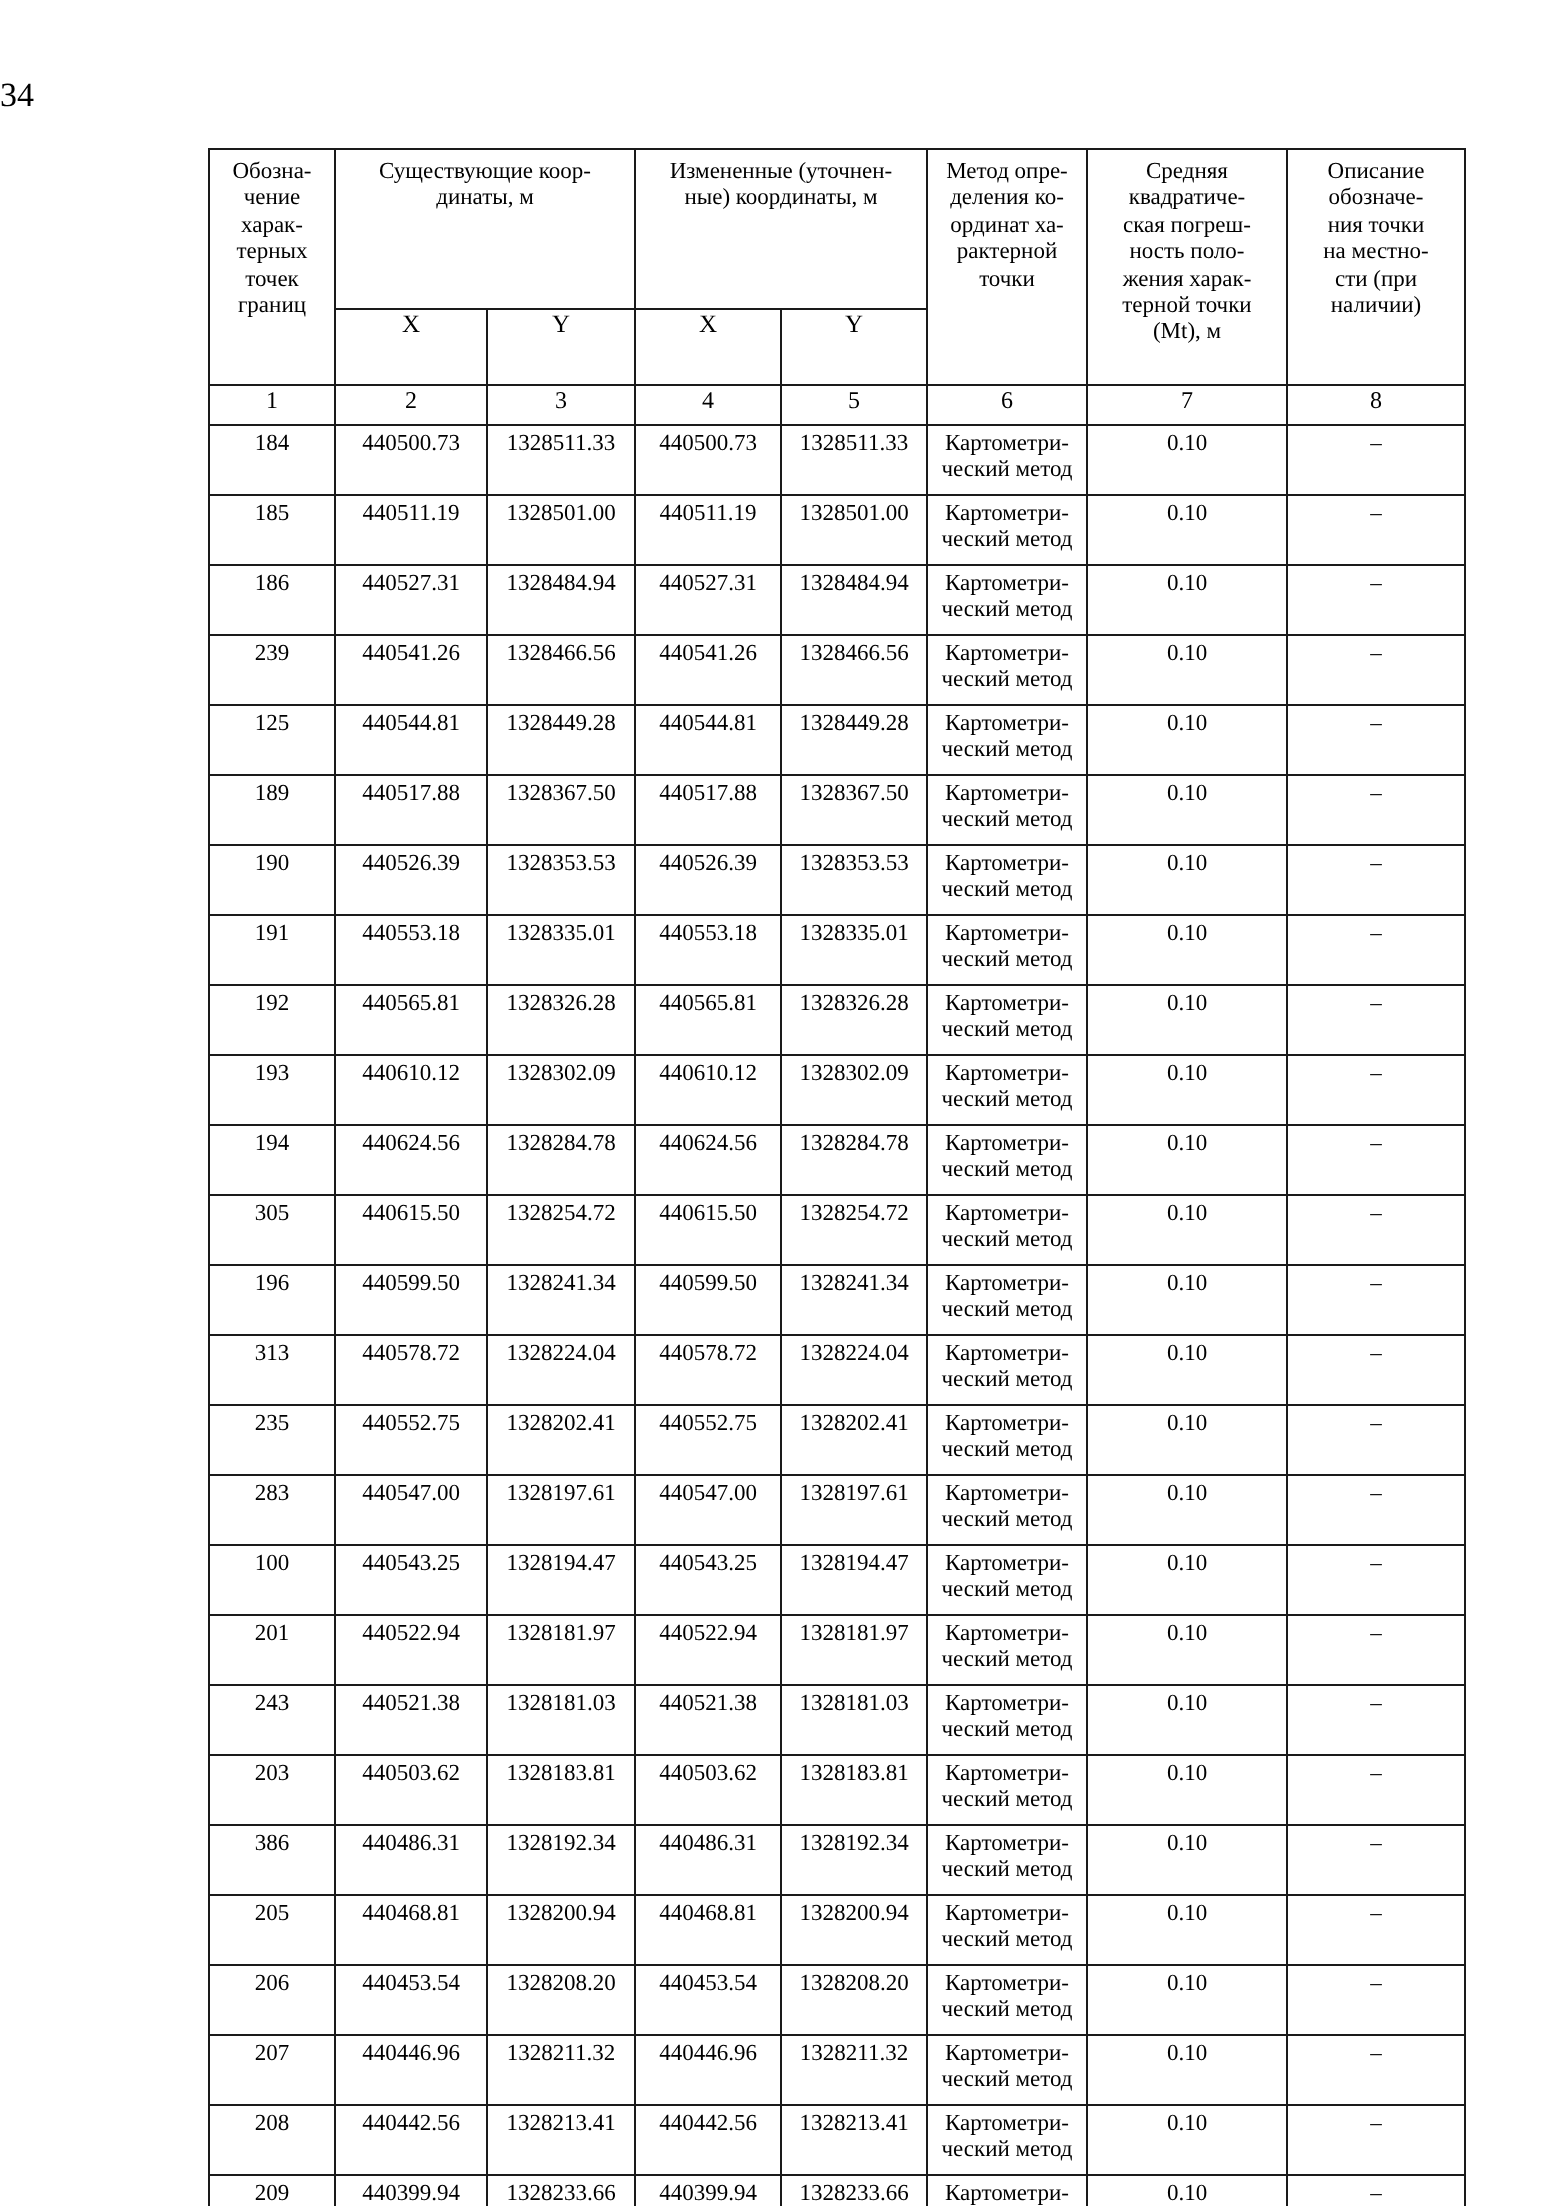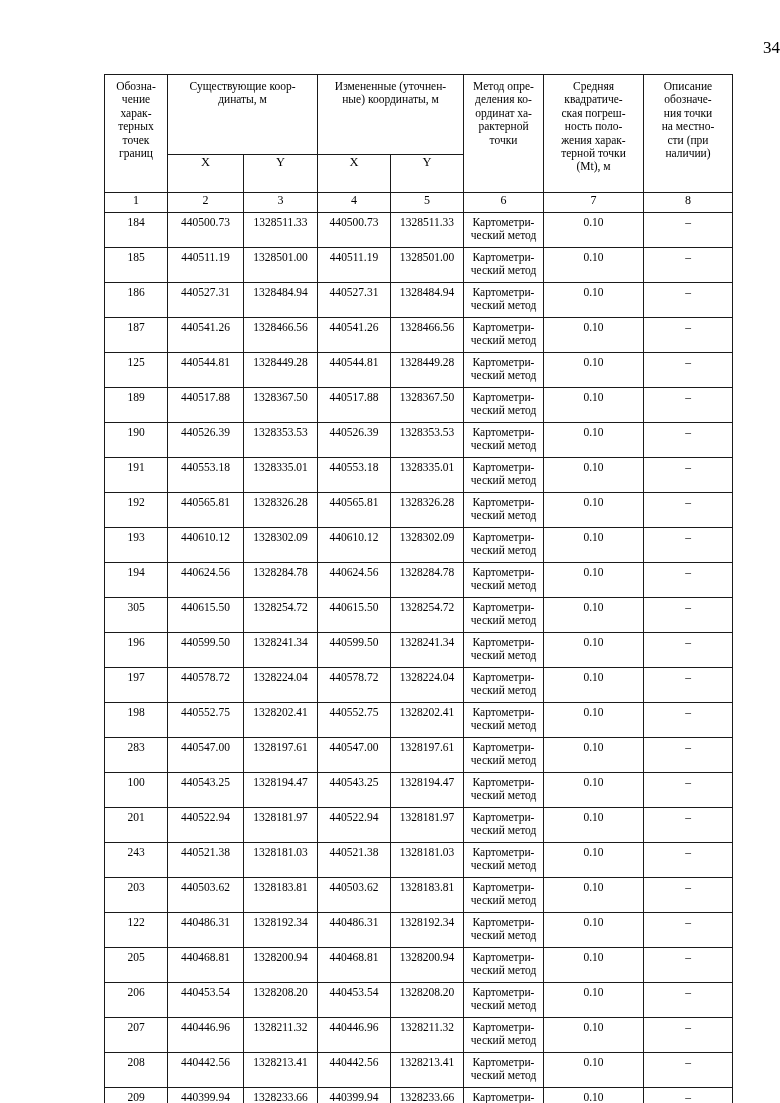--- a/index.html
+++ b/index.html
@@ -19,21 +19,21 @@
     width: 780px;
     height: 1103px;
     position: relative;
     box-sizing: border-box;
   }
   .page-number {
     position: absolute;
     top: 38px;
     left: 0;
     width: 780px;
-    text-align: right;
+    text-align: left;
     font-size: 17px;
     line-height: 20px;
   }
   .table-wrap {
     position: absolute;
     left: 104px;
     top: 74px;
     width: 628px;
   }
   table.coords {
@@ -166,21 +166,21 @@
             <td class="cell">186</td>
             <td class="cell">440527.31</td>
             <td class="cell">1328484.94</td>
             <td class="cell">440527.31</td>
             <td class="cell">1328484.94</td>
             <td class="cell method">Картометри-<br>ческий метод</td>
             <td class="cell">0.10</td>
             <td class="cell">–</td>
           </tr>
           <tr>
-            <td class="cell">187</td>
+            <td class="cell">239</td>
             <td class="cell">440541.26</td>
             <td class="cell">1328466.56</td>
             <td class="cell">440541.26</td>
             <td class="cell">1328466.56</td>
             <td class="cell method">Картометри-<br>ческий метод</td>
             <td class="cell">0.10</td>
             <td class="cell">–</td>
           </tr>
           <tr>
             <td class="cell">125</td>
@@ -266,31 +266,31 @@
             <td class="cell">196</td>
             <td class="cell">440599.50</td>
             <td class="cell">1328241.34</td>
             <td class="cell">440599.50</td>
             <td class="cell">1328241.34</td>
             <td class="cell method">Картометри-<br>ческий метод</td>
             <td class="cell">0.10</td>
             <td class="cell">–</td>
           </tr>
           <tr>
-            <td class="cell">197</td>
+            <td class="cell">313</td>
             <td class="cell">440578.72</td>
             <td class="cell">1328224.04</td>
             <td class="cell">440578.72</td>
             <td class="cell">1328224.04</td>
             <td class="cell method">Картометри-<br>ческий метод</td>
             <td class="cell">0.10</td>
             <td class="cell">–</td>
           </tr>
           <tr>
-            <td class="cell">198</td>
+            <td class="cell">235</td>
             <td class="cell">440552.75</td>
             <td class="cell">1328202.41</td>
             <td class="cell">440552.75</td>
             <td class="cell">1328202.41</td>
             <td class="cell method">Картометри-<br>ческий метод</td>
             <td class="cell">0.10</td>
             <td class="cell">–</td>
           </tr>
           <tr>
             <td class="cell">283</td>
@@ -336,21 +336,21 @@
             <td class="cell">203</td>
             <td class="cell">440503.62</td>
             <td class="cell">1328183.81</td>
             <td class="cell">440503.62</td>
             <td class="cell">1328183.81</td>
             <td class="cell method">Картометри-<br>ческий метод</td>
             <td class="cell">0.10</td>
             <td class="cell">–</td>
           </tr>
           <tr>
-            <td class="cell">122</td>
+            <td class="cell">386</td>
             <td class="cell">440486.31</td>
             <td class="cell">1328192.34</td>
             <td class="cell">440486.31</td>
             <td class="cell">1328192.34</td>
             <td class="cell method">Картометри-<br>ческий метод</td>
             <td class="cell">0.10</td>
             <td class="cell">–</td>
           </tr>
           <tr>
             <td class="cell">205</td>

